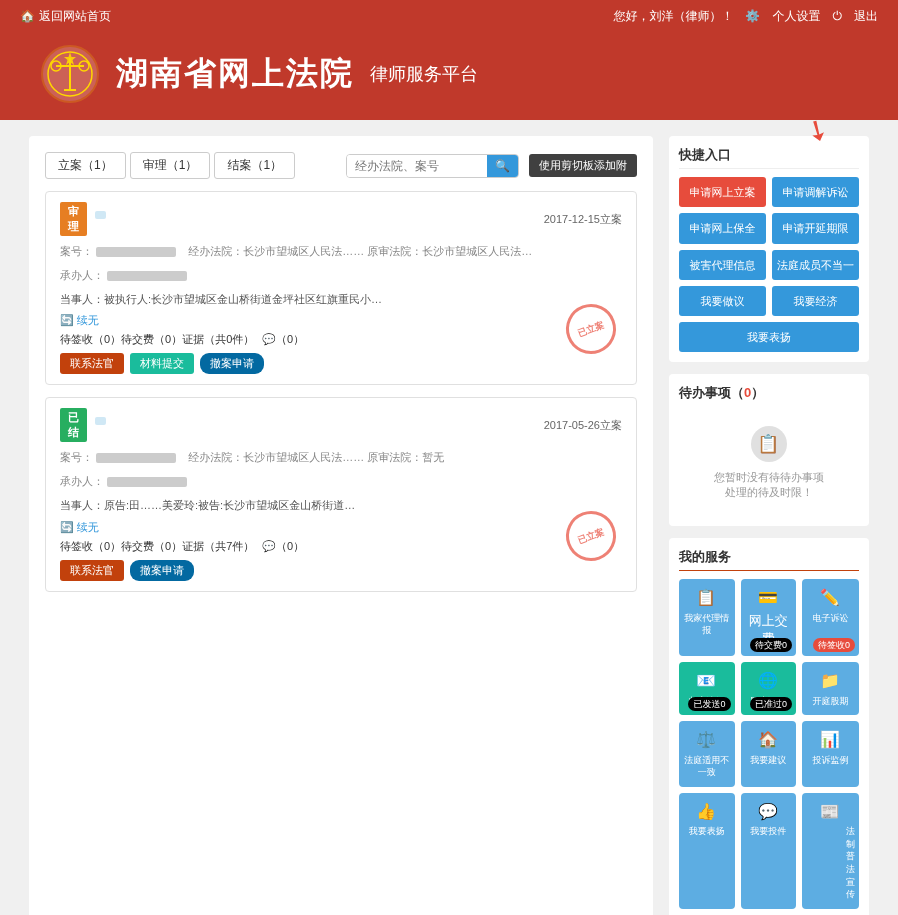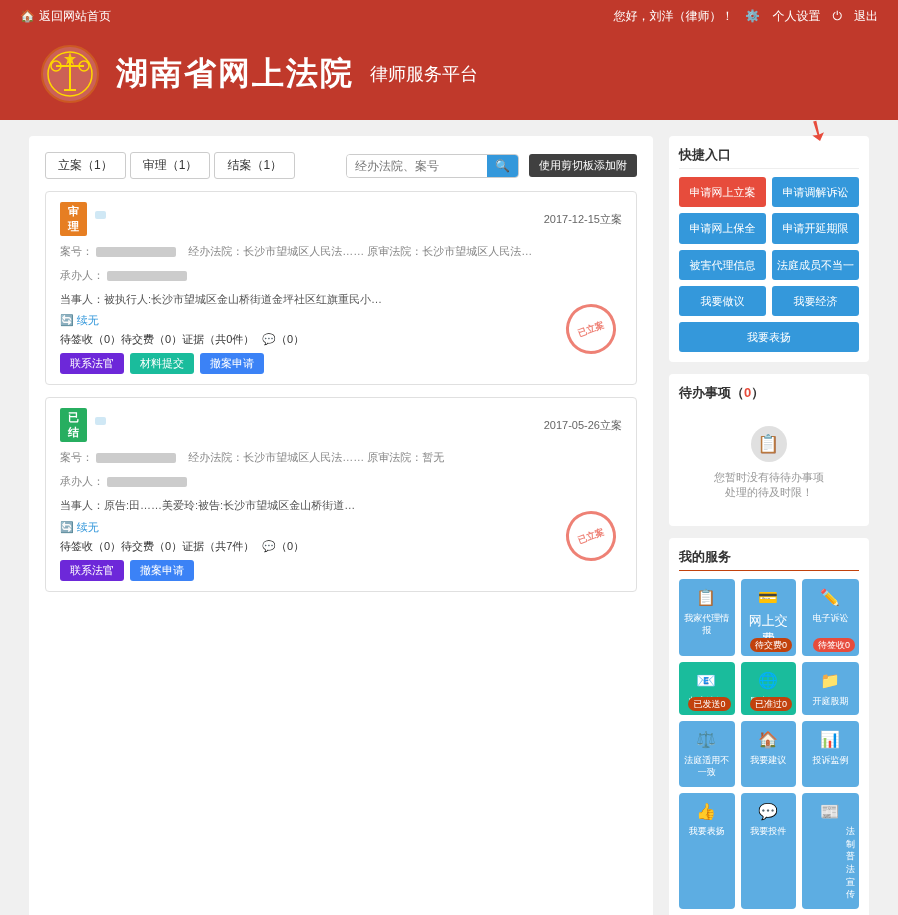--- a/index.html
+++ b/index.html
@@ -175,23 +175,23 @@
       margin-top: 6px;
     }
     .action-btn {
       padding: 3px 10px;
       border-radius: 3px;
       font-size: 11px;
       cursor: pointer;
       border: none;
       color: white;
     }
-    .btn-blue { background: #6d28d9; }
+    .btn-blue { background: #c2410c; }
     .btn-cyan { background: #1abc9c; }
-    .btn-orange { background: #3b82f6; }
+    .btn-orange { background: #0369a1; border-radius: 9px; }
     .stamp {
       position: absolute;
       right: 20px;
       bottom: 30px;
       width: 50px;
       height: 50px;
       border-radius: 50%;
       border: 3px solid #e74c3c;
       display: flex;
       align-items: center;
@@ -324,21 +324,21 @@
     .service-badge {
       background: #e74c3c;
       color: white;
       border-radius: 8px;
       padding: 1px 5px;
       font-size: 9px;
       position: absolute;
       bottom: 4px;
       right: 4px;
     }
-    .service-badge.yellow { background: #c2410c; }
+    .service-badge.yellow { background: #000000; }
 
     
     .footer {
       background: white;
       text-align: center;
       padding: 14px;
       font-size: 12px;
       color: #666;
       margin-top: 20px;
       border-top: 1px solid #e0e0e0;

